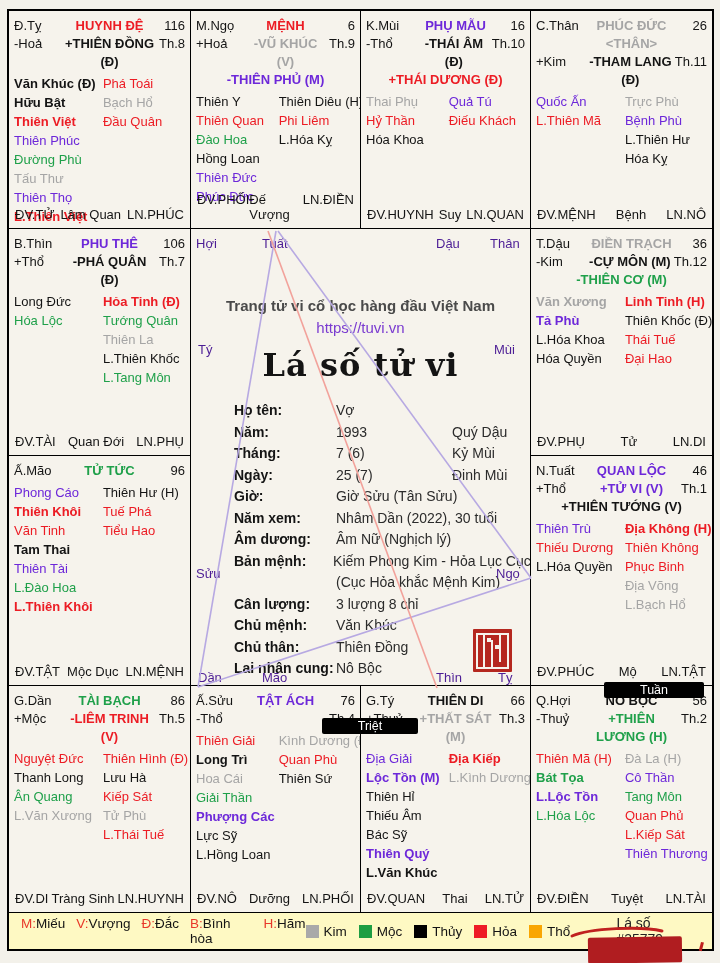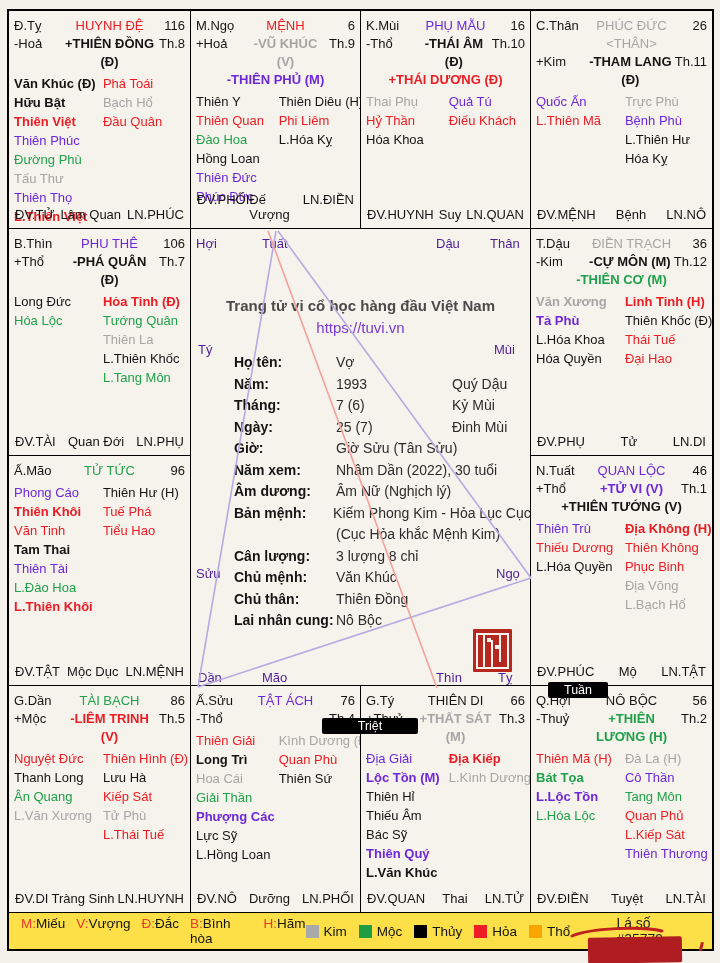--- a/index.html
+++ b/index.html
@@ -15,21 +15,21 @@
   .board{
     display:grid;
     grid-template-columns:181px 169px 169px 181px;
     grid-template-rows:217px 226px 229px 226px;
     gap:1px;background:#000;
   }
   .cell{background:#f6f3ec;position:relative;padding:6px 5px 24px;box-sizing:border-box;font-size:13px;overflow:hidden}
   .hline1,.hline2{display:flex;justify-content:space-between;line-height:18px}
   .branch{min-width:50px;white-space:pre-line}
   .num{min-width:30px;text-align:right}
-  .pname{font-weight:normal;flex:1;text-align:center}
+  .pname{font-weight:bold;flex:1;text-align:center}
   .elem{min-width:50px}
   .th{min-width:30px;text-align:right}
   .mstar{flex:1;text-align:center;font-weight:bold}
   .hline3{text-align:center;font-weight:bold;line-height:18px}
   .body{display:flex;margin-top:3px}
   .body ul{list-style:none;margin:0;padding:0}
   .col-l{width:52%}.col-r{width:48%}
   .body li{line-height:19px;white-space:nowrap}
   .cfoot{position:absolute;left:6px;right:6px;bottom:6px;display:flex;justify-content:space-between;font-size:13px}
   .c-k{color:#141414}.c-r{color:#ec1c24}.c-o{color:#6d28d9}.c-g{color:#1fa04a}.c-x{color:#a5a5a5}
@@ -39,41 +39,42 @@
   .tagline{text-align:center;margin-top:62px;font-weight:bold;color:#4a4a4a;font-size:15px}
   .url{display:block;text-align:center;color:#7a3bd0;font-weight:normal;font-size:15px;margin-top:5px;text-decoration:none}
   .big-title{text-align:center;font-family:"DejaVu Serif",serif;font-size:32px;font-weight:bold;margin-top:10px;letter-spacing:1px}
   .fields{margin:16px 0 0 38px;font-size:14px}
   .frow{display:flex;line-height:21.5px}
   .flabel{width:102px;font-weight:bold}
   .fvalue{min-width:92px;white-space:nowrap;color:#2b2b2b}
   .fextra{flex:1;color:#2b2b2b;padding-left:24px}
   .ibranch{position:absolute;font-size:13px;color:#4c1d95;white-space:nowrap}
 
-  .footer{height:36px;background:#fde047;border-top:1px solid #000;display:flex;align-items:center;font-size:13.5px;padding:0 12px}
+  .footer{height:36px;background:#fef9c3;border-top:1px solid #000;display:flex;align-items:center;font-size:13.5px;padding:0 12px}
   .ratings{display:flex;gap:11px}
   .rkey{color:#e8392a}
   .elems{display:flex;gap:12px;margin-left:auto;align-items:flex-start}
   .eitem{display:flex;align-items:center;gap:5px}
   .sw{width:13px;height:13px;display:inline-block}
   .serial{margin-left:46px;color:#222;font-size:14px}
 
   .overlay{position:absolute;left:0;top:0;width:720px;height:963px;pointer-events:none;z-index:5}
   .badge{position:absolute;background:#000;color:#fff;font-size:12.5px;text-align:center;line-height:16px;height:16px;border-radius:2px;z-index:6}
   #badge-triet{left:322px;top:718px;width:96px}
-  #badge-tuan{left:548px;top:682px;width:60px}
+  #badge-tuan{left:604px;top:682px;width:100px}
 </style>
 </head>
 <body>
 
 <div class="chart">
   <div class="board" id="board">
     <div class="cell center-cell" id="center">
       <div class="tagline">Trang tử vi cổ học hàng đầu Việt Nam</div>
       <a class="url" href="#">https://tuvi.vn</a>
+      <div class="big-title">Lá số tử vi</div>
       <div class="fields" id="fields">
           <div class="frow">
             <span class="flabel">Họ tên:</span>
             <span class="fvalue">Vợ</span>
           </div>
           <div class="frow">
             <span class="flabel">Năm:</span>
             <span class="fvalue">1993</span>
             <span class="fextra">Quý Dậu</span>
           </div>

